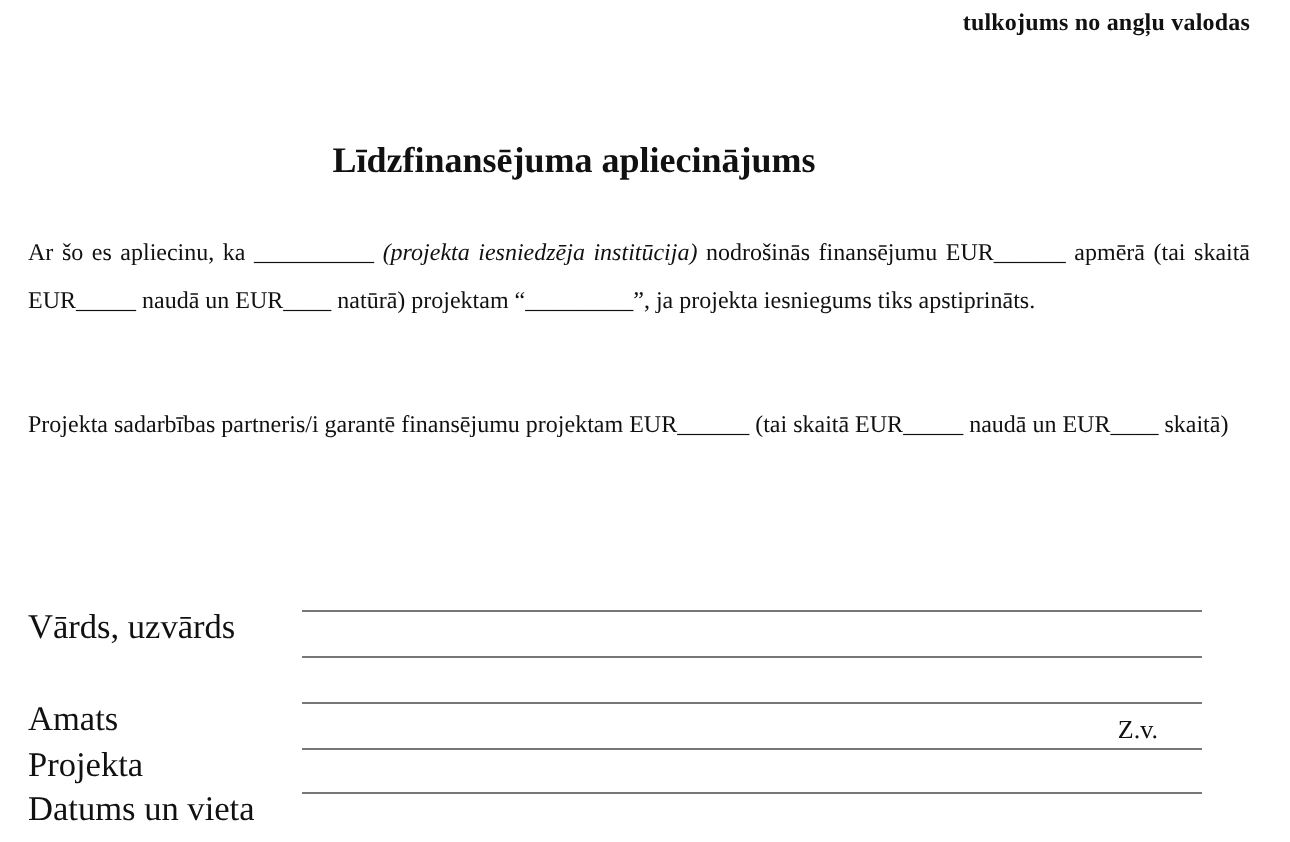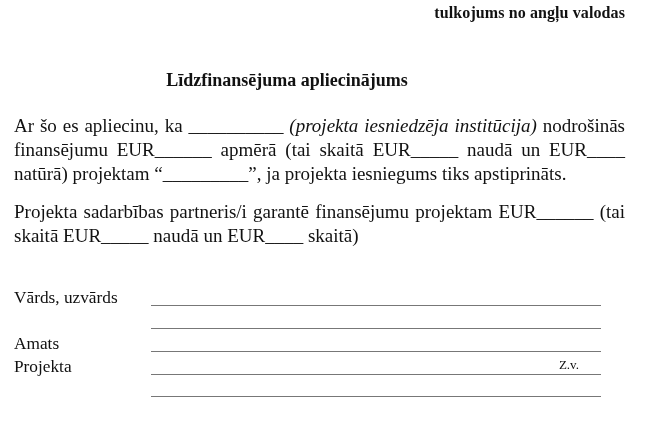--- a/index.html
+++ b/index.html
@@ -13,37 +13,37 @@
       position: relative;
       overflow: hidden;
       font-family: "Liberation Serif", "DejaVu Serif", serif;
       color: #111111;
     }
     .translation-note {
       position: absolute;
       top: 4px;
       right: 20px;
       font-weight: bold;
-      font-size: 16px;
+      font-size: 12px;
       letter-spacing: 0.1px;
     }
     .doc-title {
       position: absolute;
       top: 70px;
       left: 0;
       width: 574px;
       text-align: center;
       font-weight: bold;
       font-size: 18px;
     }
     .para {
       position: absolute;
       left: 14px;
       width: 611px;
-      font-size: 19px;
+      font-size: 12px;
       line-height: 24px;
       text-align: justify;
       text-align-last: left;
     }
     .para1 { top: 114px; }
     .para2 { top: 200px; }
     .blank {
       white-space: pre;
       text-decoration: none;
     }
@@ -53,21 +53,21 @@
       position: absolute;
       left: 14px;
       width: 600px;
       height: 22px;
       font-size: 17.3px;
       line-height: 22px;
     }
     .sig-label {
       position: absolute;
       left: 0;
-      top: 0;
+      top: 16px;
     }
     .sig-line {
       position: absolute;
       left: 137px;
       width: 450px;
       top: 18px;
       height: 0;
       border-bottom: 1.3px solid #777777;
     }
     .sig-stamp {
@@ -107,14 +107,15 @@
   <div class="sig-line"></div>
 </div>
 
 <div class="sig-row r4">
   <span class="sig-label">Projekta</span>
   <span class="sig-stamp">Z.v.</span>
   <div class="sig-line"></div>
 </div>
 
 <div class="sig-row r5">
+  <span class="sig-label">Datums un vieta</span>
   <div class="sig-line"></div>
 </div>
 
 </body></html>

